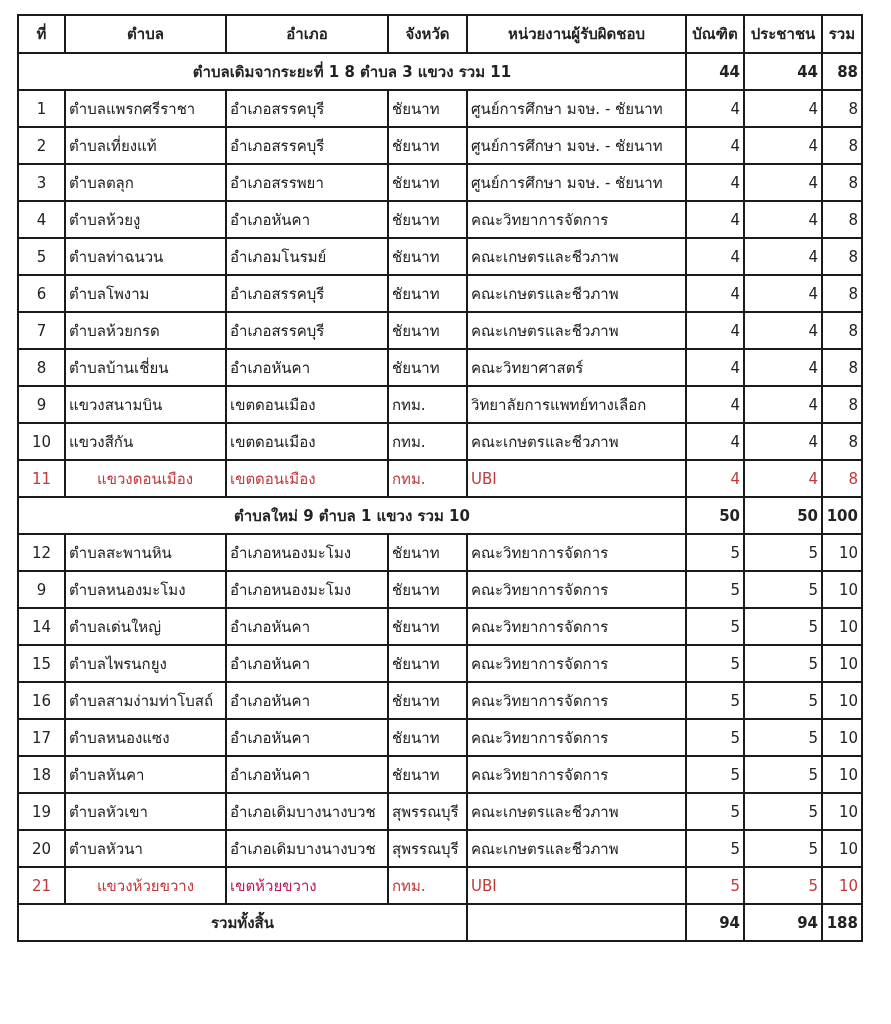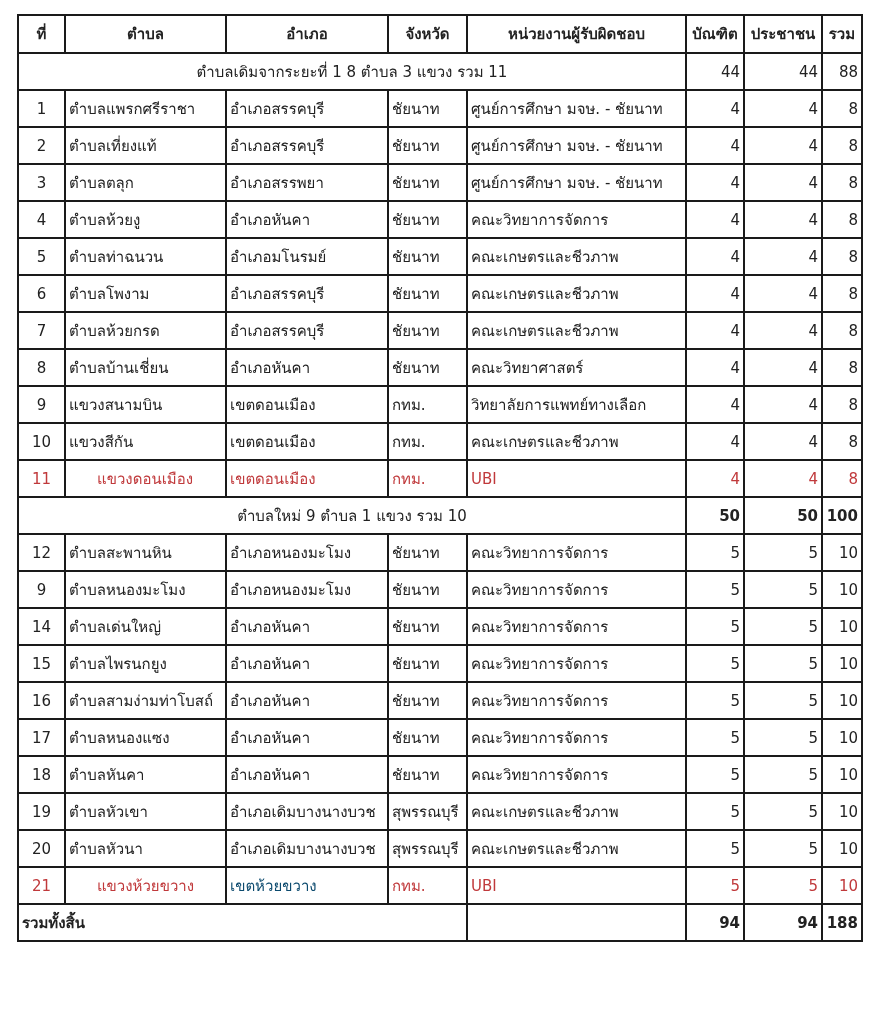--- a/index.html
+++ b/index.html
@@ -6,26 +6,26 @@
   body { width: 891px; height: 1024px; position: relative; overflow: hidden;
          font-family: "DejaVu Sans", "Liberation Sans", sans-serif; color: #222; }
   table { position: absolute; left: 17px; top: 14px; border-collapse: collapse;
           table-layout: fixed; width: 844px; }
   td, th { border: 2px solid #1a1a1a; height: 35px; padding: 0 3px; font-size: 15px;
            white-space: nowrap; overflow: hidden; vertical-align: middle; }
   th { font-weight: bold; font-size: 15px; text-align: center; height: 36px; }
   td.num { text-align: right; }
   td.idx { text-align: center; }
   td.txt { text-align: left; }
-  tr.section td { font-weight: normal; height: 35px; }
+  tr.section td { font-weight: bold; height: 35px; }
   tr.section td.label { text-align: center; }
   tr.section.light td.n { font-weight: bold; }
   tr.red td { color: #c0393b; }
   tr.total td { font-weight: bold; }
-  tr.total td.label { }
+  tr.total td.label { text-align: center; }
 </style>
 </head>
 <body>
 
 <table>
   <colgroup>
     <col style="width:47px">
       <col style="width:161px">
       <col style="width:162px">
       <col style="width:79px">
@@ -255,21 +255,21 @@
         <td class="txt">อำเภอเดิมบางนางบวช</td>
         <td class="txt">สุพรรณบุรี</td>
         <td class="txt">คณะเกษตรและชีวภาพ</td>
         <td class="num">5</td>
         <td class="num">5</td>
         <td class="num">10</td>
       </tr>
       <tr class="red">
         <td class="idx" style="color: rgb(192, 57, 59);">21</td>
         <td class="txt" style="color: rgb(192, 57, 59); text-align: center;">แขวงห้วยขวาง</td>
-        <td class="txt" style="color: #0c4a6e; border-radius: 12px;">เขตห้วยขวาง</td>
+        <td class="txt" style="color: #be185d; border-radius: 12px;">เขตห้วยขวาง</td>
         <td class="txt" style="color: rgb(192, 57, 59);">กทม.</td>
         <td class="txt" style="color: rgb(192, 57, 59);">UBI</td>
         <td class="num" style="color: rgb(192, 57, 59);">5</td>
         <td class="num" style="color: rgb(192, 57, 59);">5</td>
         <td class="num" style="color: rgb(192, 57, 59);">10</td>
       </tr>
       <tr class="total">
         <td class="label" colspan="4">รวมทั้งสิ้น</td>
         <td class="txt"></td>
         <td class="num">94</td>

